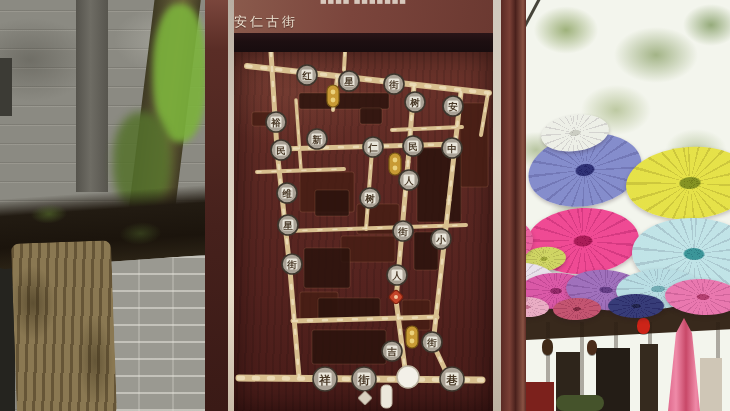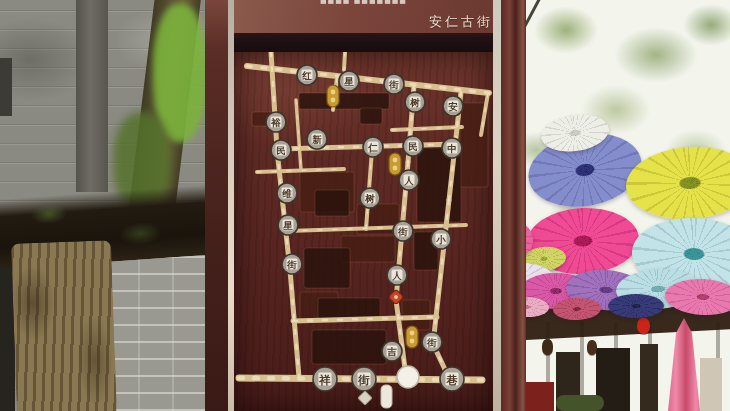--- a/index.html
+++ b/index.html
@@ -79,21 +79,21 @@
 
   
   .post-left{left:205px;top:0;width:23px;height:411px;z-index:20;
     background:linear-gradient(180deg,#7a463c 0,#5a2d26 12%,#46211c 55%,#3a1a16 100%);}
   .stripe-a{left:228px;top:0;width:6px;height:411px;z-index:21;
     background:linear-gradient(180deg,#b8aea2 0,#d6cabb 35%,#e8dcc8 70%,#c9bca9 100%);}
   .title-panel{left:234px;top:0;width:259px;height:34px;z-index:20;overflow:hidden;
     background:linear-gradient(100deg,#8a5a4c 0%,#7b453c 45%,#6b3931 100%);}
   .cropped-line{left:0;top:-3px;width:100%;height:10px;font-size:7px;line-height:8px;
     text-align:center;color:#e8e0d4;opacity:.85;letter-spacing:1px;}
-  .sign-title{left:0;top:13px;width:100%;text-align:right;font-size:13px;
+  .sign-title{left:0;top:13px;width:100%;text-align:left;font-size:13px;
     letter-spacing:3px;color:#eee3d2;text-shadow:0 1px 1px rgba(0,0,0,.4);}
   .dark-band{left:234px;top:33px;width:259px;height:21px;z-index:20;
     background:linear-gradient(180deg,#2a1518,#1d0f11 40%,#170c0e);}
   .map-panel{left:234px;top:52px;width:259px;height:359px;z-index:20;
     background:linear-gradient(180deg,#6e352c 0%,#5f2a24 30%,#55231f 65%,#471b18 100%);
     background-blend-mode:normal;
     box-shadow:inset 0 0 30px rgba(10,2,2,.6);}
   .map-grain{left:234px;top:52px;width:259px;height:359px;z-index:21;pointer-events:none;
     background:
       radial-gradient(120px 80px at 60px 40px, rgba(210,150,120,.10), transparent 70%),

